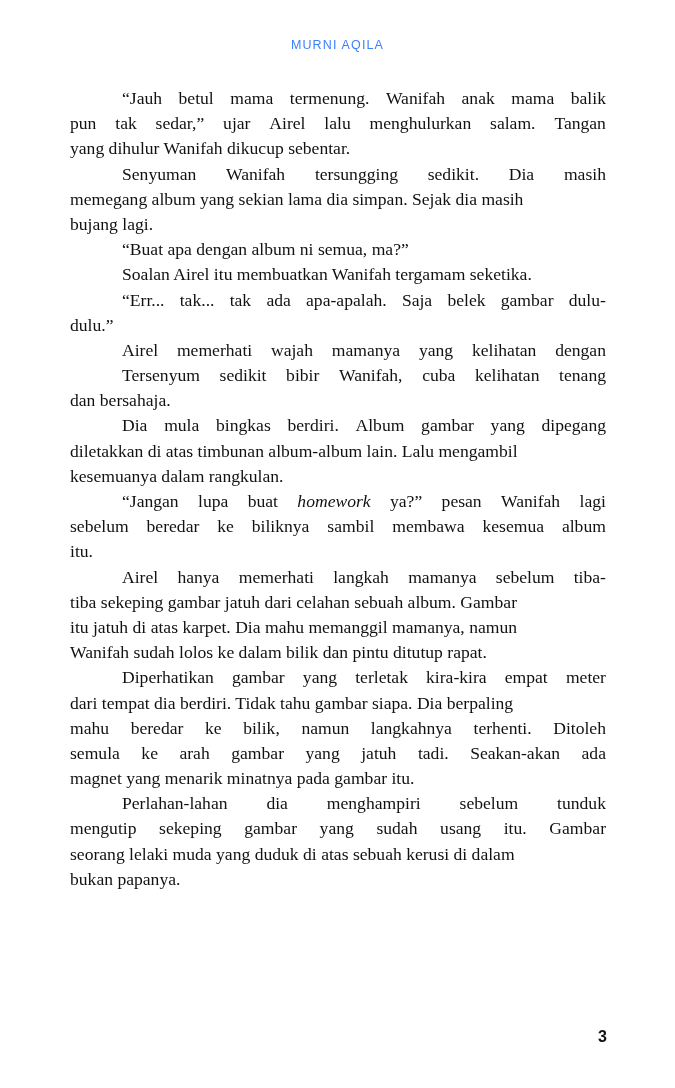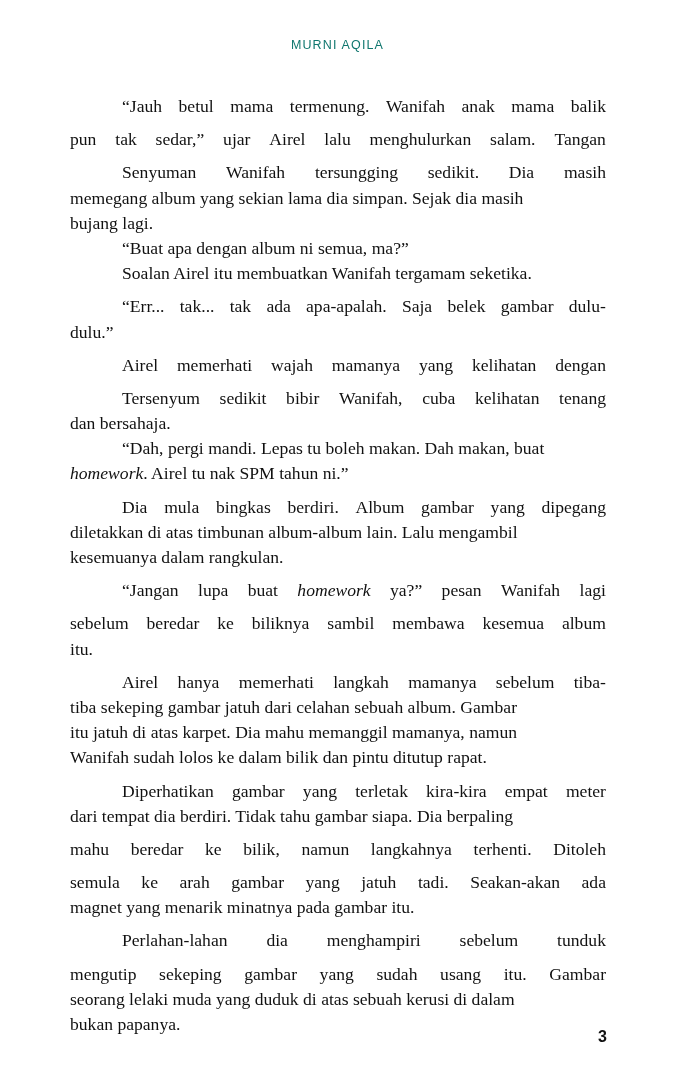--- a/index.html
+++ b/index.html
@@ -19,21 +19,21 @@
   .running-header {
     position: absolute;
     top: 38px;
     left: 0;
     width: 675px;
     text-align: center;
     font-family: "Liberation Sans", sans-serif;
     font-size: 12.5px;
     font-weight: 400;
     letter-spacing: 1.15px;
-    color: #0f766e;
+    color: #3b82f6;
     white-space: pre;
   }
   .text-block {
     position: absolute;
     top: 86px;
     left: 70px;
     width: 536px;
     font-family: "Liberation Serif", "DejaVu Serif", serif;
     font-size: 17.6px;
     color: #111111;
@@ -47,21 +47,20 @@
     height: 25.2px;
     line-height: 25.2px;
     white-space: nowrap;
     font-kerning: normal;
   }
   
   .line.just {
     display: flex;
     width: 536px;
     justify-content: space-between;
-    margin-top: 8px;
   }
   .line.just.indent {
     padding-left: 52px;
     width: 484px;
   }
   .line.flush {
     display: block;
   }
   .line.flush.indent {
     text-indent: 52px;
@@ -106,20 +105,21 @@
           <span class="w">pun</span>
           <span class="w">tak</span>
           <span class="w">sedar,”</span>
           <span class="w">ujar</span>
           <span class="w">Airel</span>
           <span class="w">lalu</span>
           <span class="w">menghulurkan</span>
           <span class="w">salam.</span>
           <span class="w">Tangan</span>
         </span>
+        <span class="line flush">yang dihulur Wanifah dikucup sebentar.</span>
       </p>
       <p class="para">
         <span class="line just indent">
           <span class="w">Senyuman</span>
           <span class="w">Wanifah</span>
           <span class="w">tersungging</span>
           <span class="w">sedikit.</span>
           <span class="w">Dia</span>
           <span class="w">masih</span>
         </span>
@@ -161,24 +161,20 @@
         <span class="line just indent">
           <span class="w">Tersenyum</span>
           <span class="w">sedikit</span>
           <span class="w">bibir</span>
           <span class="w">Wanifah,</span>
           <span class="w">cuba</span>
           <span class="w">kelihatan</span>
           <span class="w">tenang</span>
         </span>
         <span class="line flush">dan bersahaja.</span>
-      </p>
-      <p class="para">
-        <span class="line flush indent">“Dah, pergi mandi. Lepas tu boleh makan. Dah makan, buat</span>
-        <span class="line flush"><em>homework</em>. Airel tu nak SPM tahun ni.”</span>
       </p>
       <p class="para">
         <span class="line just indent">
           <span class="w">Dia</span>
           <span class="w">mula</span>
           <span class="w">bingkas</span>
           <span class="w">berdiri.</span>
           <span class="w">Album</span>
           <span class="w">gambar</span>
           <span class="w">yang</span>

